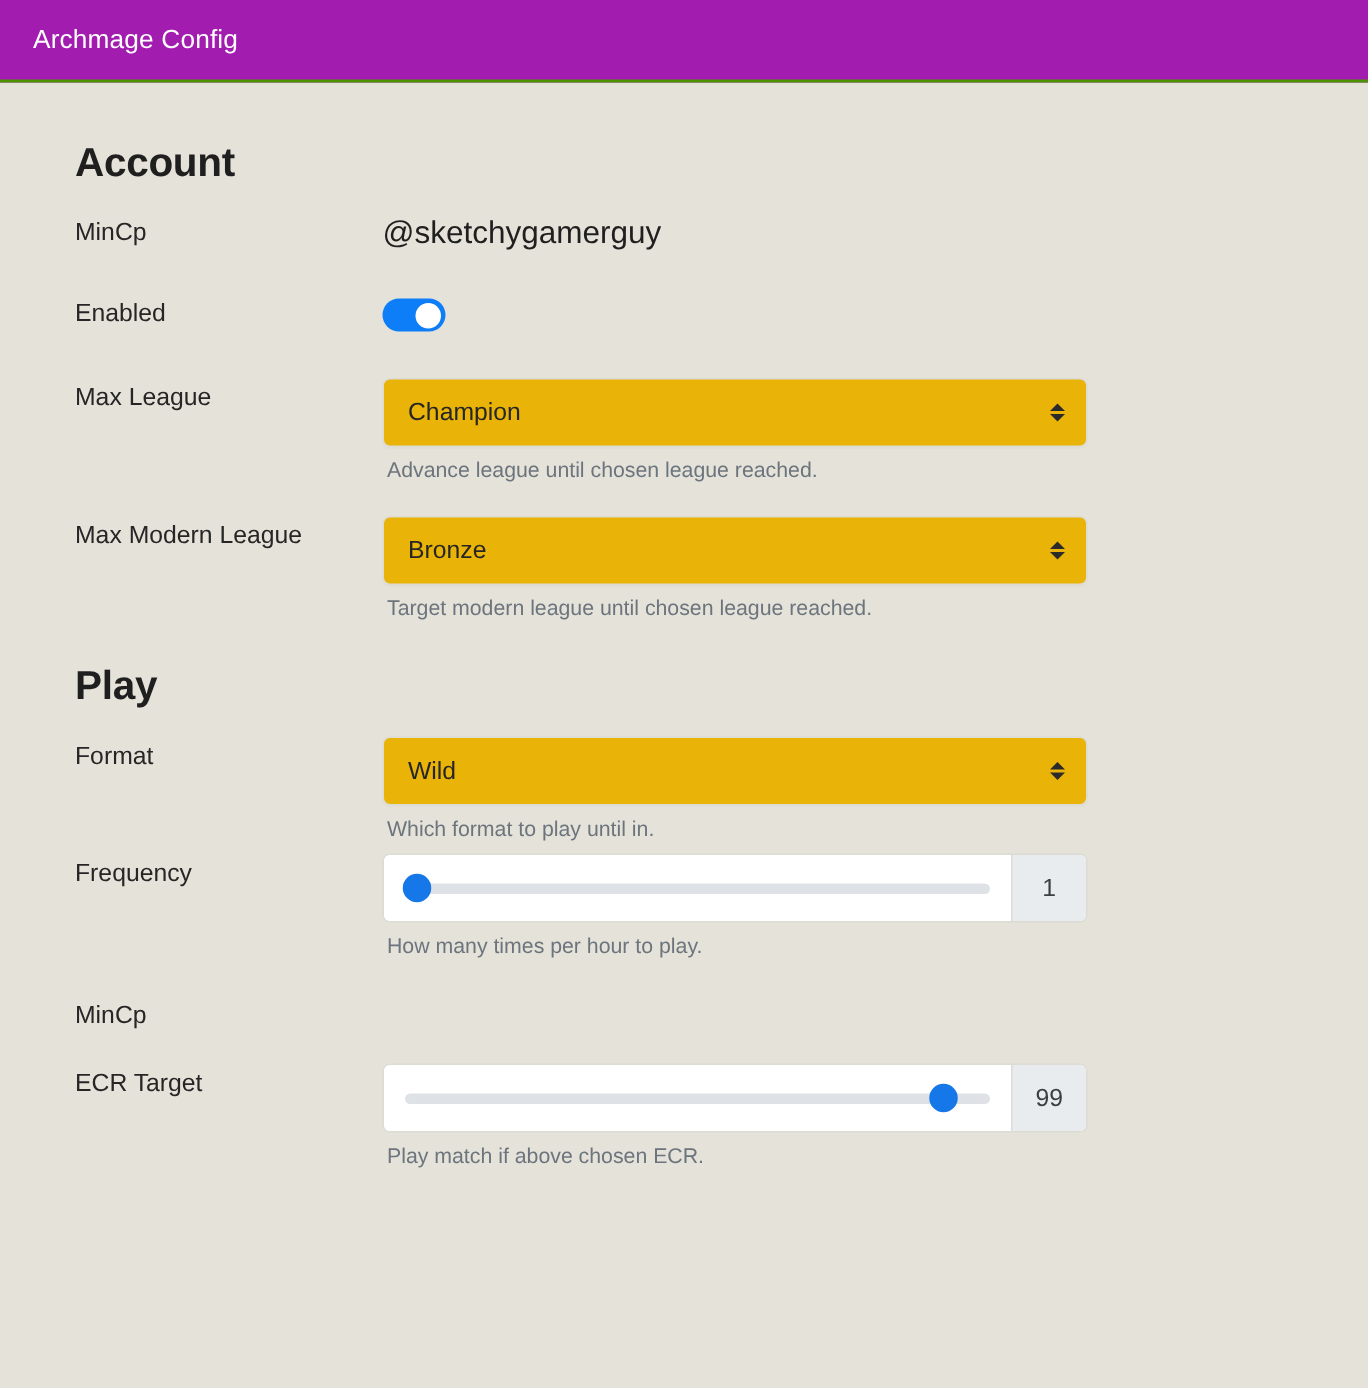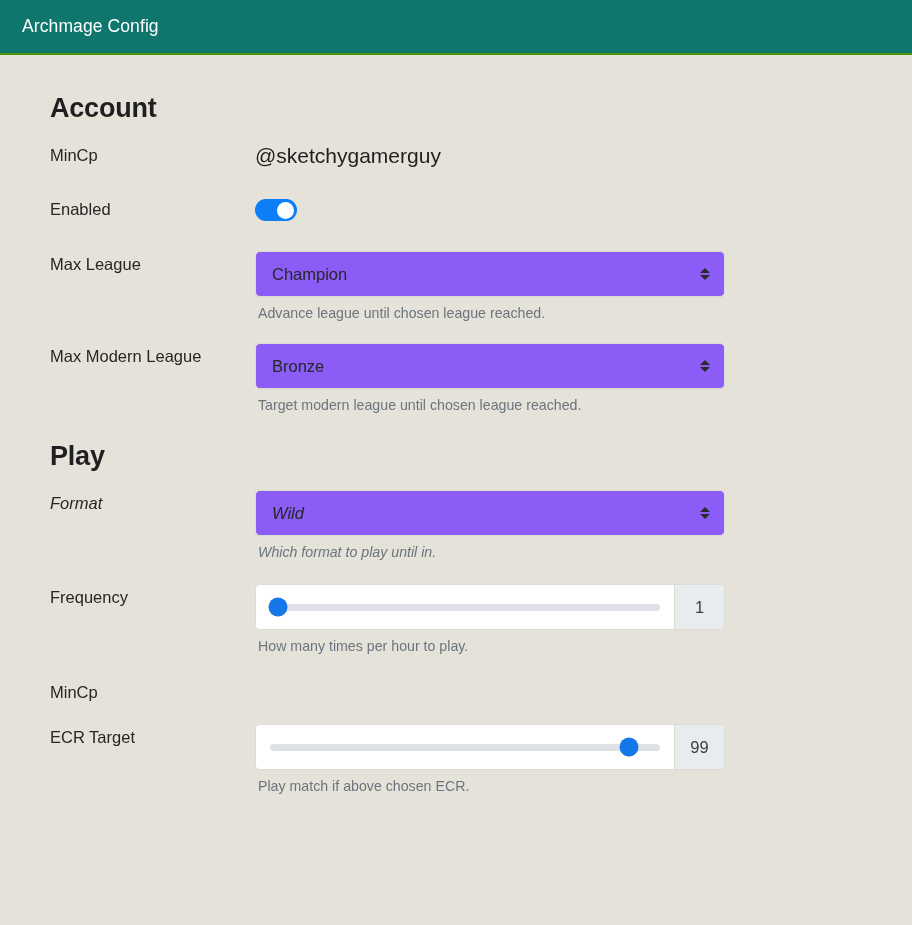--- a/index.html
+++ b/index.html
@@ -11,21 +11,21 @@
     width: 912px;
     height: 925px;
     background: #e5e2d9;
     font-family: "Liberation Sans", sans-serif;
     overflow: hidden;
   }
 
   
   .app-header {
     height: 55px;
-    background: #0f766e;
+    background: #a21caf;
     border-bottom: 2px solid #4d9300;
     display: flex;
     align-items: center;
     padding-left: 22px;
   }
   .app-header .title {
     color: #ffffff;
     font-size: 17.5px;
     letter-spacing: 0.1px;
   }
@@ -67,21 +67,21 @@
     line-height: 1.42;
     margin-top: 6px;
     padding-left: 3px;
   }
 
   
   .row-name    { margin-bottom: 28px; }
   .row-enabled { margin-bottom: 26px; }
   .row-maxleague  { margin-bottom: 20px; }
   .row-maxmodern  { margin-bottom: 10px; }
-  .row-format  { margin-bottom: 22px; font-style: italic; }
+  .row-format  { margin-bottom: 6px; }
   .row-frequency { margin-bottom: 22px; }
   .row-mincp   { margin-bottom: 22px; }
 
   .static-value {
     font-size: 21px;
     color: #1f1f1f;
     padding-top: 2px;
   }
 
   
@@ -103,21 +103,21 @@
     height: 17px;
     border-radius: 50%;
     background: #ffffff;
   }
 
   
   .select-box {
     position: relative;
     width: 470px;
     height: 46px;
-    background: #8b5cf6;
+    background: #eab308;
     border: 1px solid #dcdcd5;
     border-radius: 5px;
     display: flex;
     align-items: center;
     padding: 0 40px 0 16px;
     font-size: 16.5px;
     color: #262626;
     cursor: pointer;
     box-shadow: 0 1px 1px rgba(0,0,0,0.02);
   }

